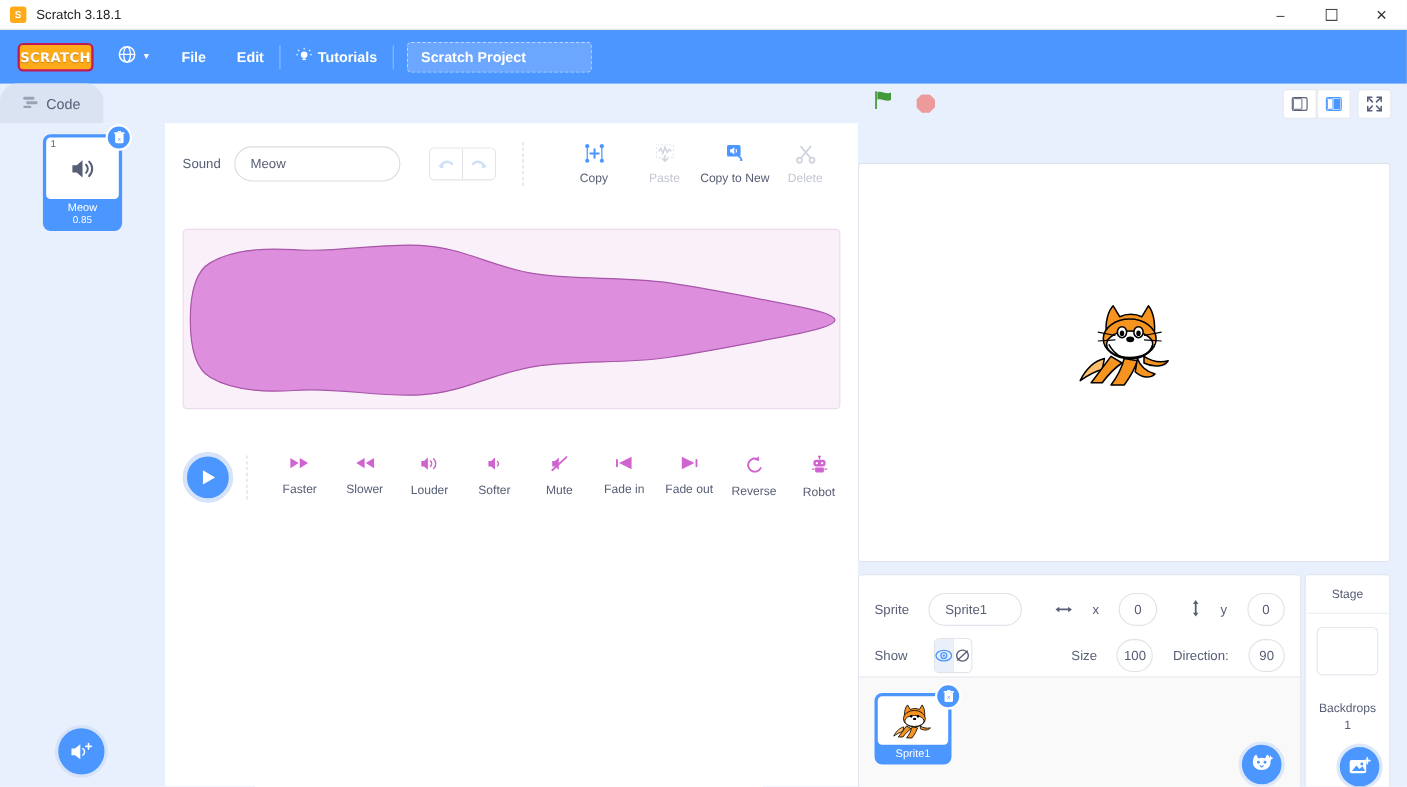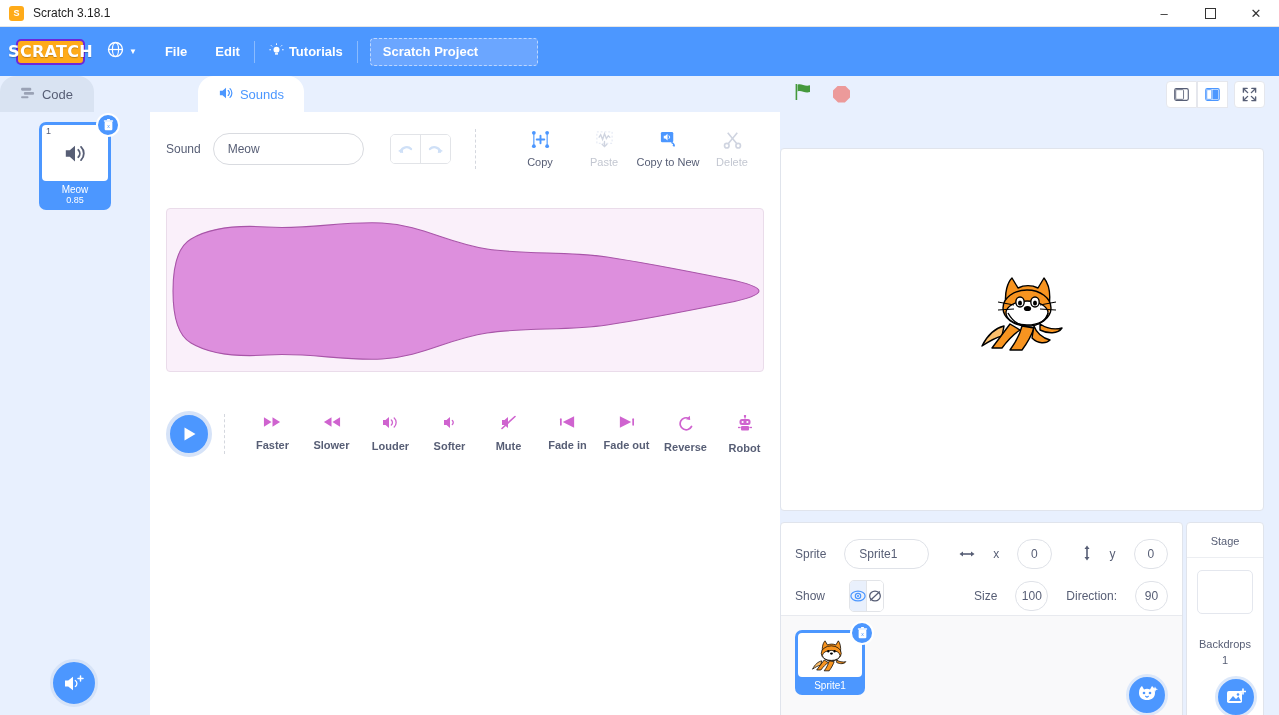--- a/index.html
+++ b/index.html
@@ -26,23 +26,23 @@
     justify-content: center; font-size: 13px; color: #333;
   }
 
   
   #menubar {
     height: 49px; background: #4c97ff; display: flex; align-items: center;
     padding: 0 8px; gap: 0;
   }
   #logo {
     width: 69px; height: 26px; margin: 0 8px 0 8px; border-radius: 5px;
-    background: #ffab19; border: 2px solid #6d28d9;
+    background: #ffab19; border: 2px solid #be185d;
     display: flex; align-items: center; justify-content: center;
-    font-size: 16px; font-weight: bold; color: #fff; letter-spacing: .3px;
+    font-size: 12px; font-weight: bold; color: #fff; letter-spacing: .3px;
     font-family: "DejaVu Sans", sans-serif;
     text-shadow: 0 1px 1px rgba(0,0,0,.25);
   }
   .menu-item {
     height: 49px; display: flex; align-items: center; gap: 5px;
     padding: 0 14px; color: #fff; font-size: 13px; font-weight: bold;
   }
   .divider-v { width: 1px; height: 22px; background: rgba(255,255,255,.35); }
   #globe { font-size: 16px; }
   .caret { font-size: 8px; }
@@ -138,21 +138,21 @@
   #wave-box {
     position: absolute; left: 16px; top: 96px; width: 598px; height: 164px;
     background: #faf0fa; border: 1px solid #eadcea; border-radius: 4px;
     overflow: hidden;
   }
   #wave-box svg { display: block; }
 
   
   #fx-row {
     position: absolute; left: 16px; top: 292px; display: flex;
-    align-items: center; height: 60px; font-weight: bold;
+    align-items: center; height: 60px;
   }
   #play-btn {
     width: 46px; height: 46px; border-radius: 50%; background: #4c97ff;
     border: 4px solid #d6e3f8; display: flex; align-items: center;
     justify-content: center; color: #fff; font-size: 15px;
   }
   #fx-list { display: flex; margin-left: 6px; }
   .fx {
     width: 59px; display: flex; flex-direction: column; align-items: center;
     gap: 7px; font-size: 11px; color: #575e75;
@@ -307,30 +307,20 @@
   <div class="tab" id="tab-code">
     <span class="tab-ic">
       <svg width="15" height="13" viewBox="0 0 16 14">
           <rect x="0" y="2" width="11" height="3" rx="1.2" fill="#9aa2b5"></rect>
           <rect x="3" y="6.5" width="11" height="3" rx="1.2" fill="#9aa2b5"></rect>
           <rect x="0" y="11" width="8" height="2.2" rx="1" fill="#9aa2b5"></rect>
         </svg>
     </span>
     <span>Code</span>
   </div>
-  <div class="tab active" id="tab-sounds">
-    <span class="tab-ic">
-      <svg width="16" height="14" viewBox="0 0 18 16">
-          <path d="M2 5.5h3L9 2v12L5 10.5H2z" fill="#4c97ff"></path>
-          <path d="M11.5 5.2a4 4 0 0 1 0 5.6" stroke="#4c97ff" stroke-width="1.4" fill="none" stroke-linecap="round"></path>
-          <path d="M13.6 3a7 7 0 0 1 0 10" stroke="#4c97ff" stroke-width="1.4" fill="none" stroke-linecap="round"></path>
-        </svg>
-    </span>
-    <span>Sounds</span>
-  </div>
 </div>
 
 <div id="body-wrap">
 
   <div id="editor">
 
     <div id="sel-col">
       <div class="sound-item">
         <div class="sound-thumb">
           <span class="sound-num">1</span>

